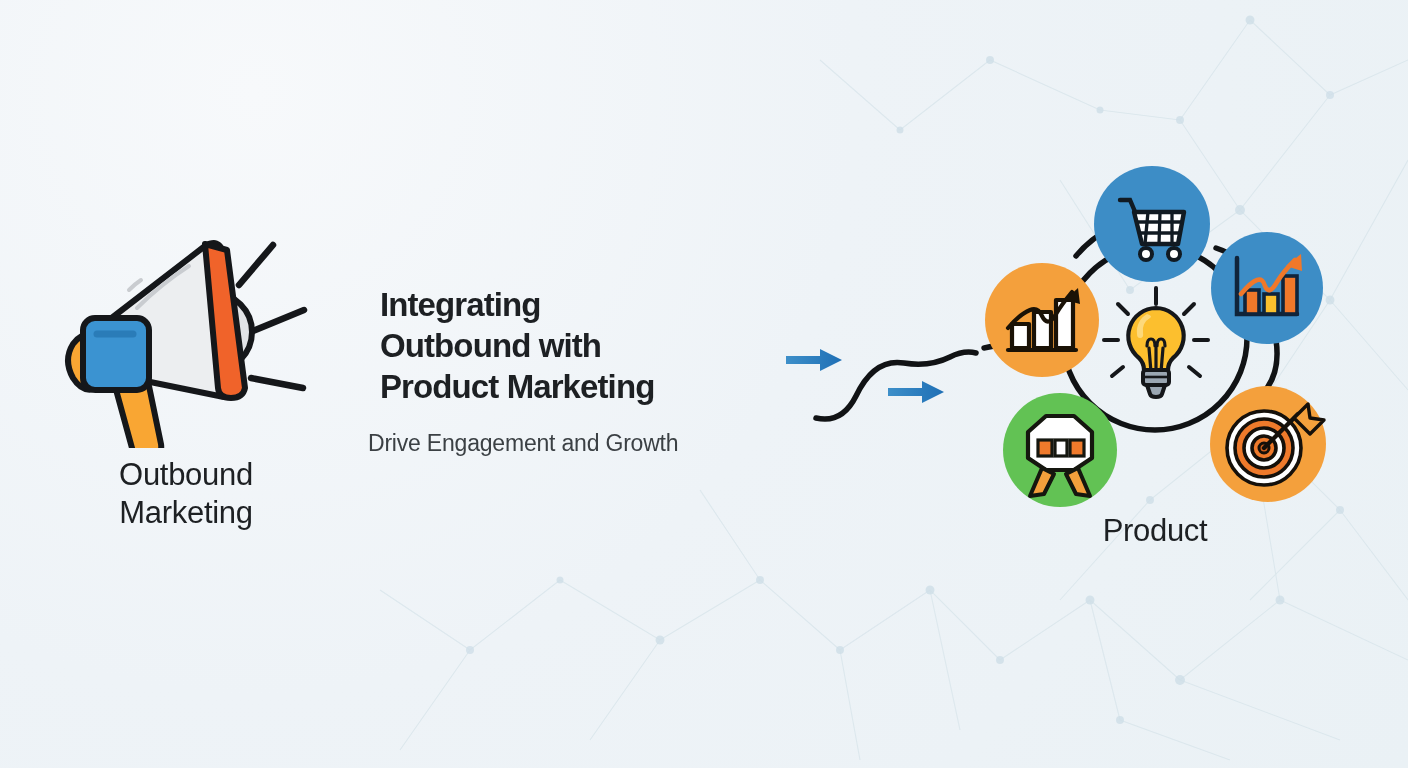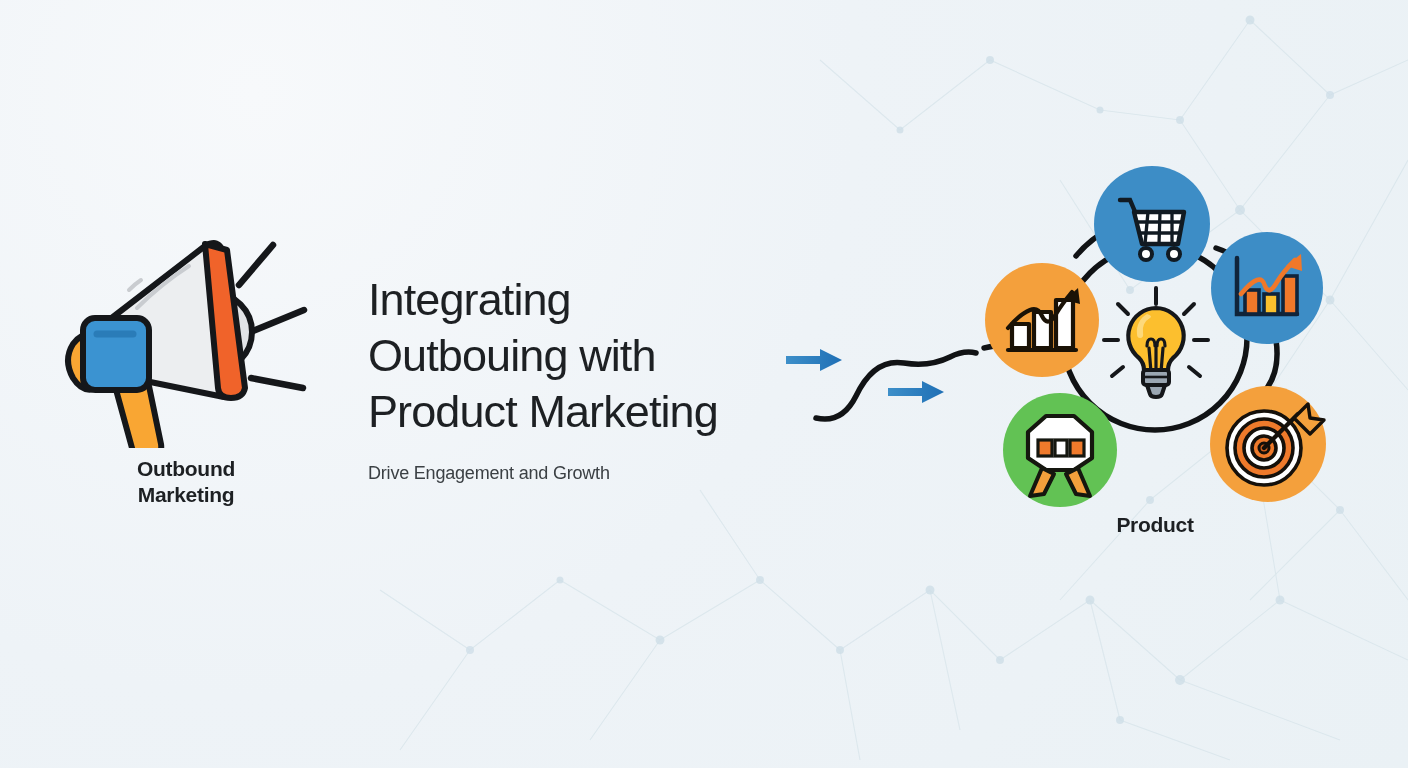--- a/index.html
+++ b/index.html
@@ -36,45 +36,45 @@
     top: 238px;
     width: 300px;
     text-align: center;
   }
   #megaphone-icon {
     display: block;
     margin: 0 auto;
   }
   .block-label {
     margin-top: 8px;
-    font-size: 21px;
-    font-weight: 700;
+    font-size: 31px;
+    font-weight: 400;
     line-height: 1.24;
     color: #1d2023;
     letter-spacing: -0.3px;
   }
 
   
   #center-text {
     position: absolute;
     left: 368px;
     top: 272px;
     width: 452px;
   }
   #headline {
-    font-size: 45px;
-    font-weight: 400;
+    font-size: 33px;
+    font-weight: 700;
     line-height: 1.245;
     color: #1d2023;
     letter-spacing: -0.9px;
-    margin: 0;
+    margin: 12px;
   }
   #subhead {
     margin: 23px 0 0 0;
-    font-size: 18px;
+    font-size: 23px;
     font-weight: 400;
     color: #3b4044;
     letter-spacing: -0.2px;
   }
 
   
   #connector {
     position: absolute;
     left: 780px;
     top: 320px;
@@ -188,21 +188,21 @@
     </svg>
     <div class="block-label">
       <div>Outbound</div>
       <div>Marketing</div>
     </div>
   </div>
 
   <div id="center-text">
     <h1 id="headline">
       <span>Integrating</span><br>
-      <span>Outbouing with</span><br>
+      <span>Outbound with</span><br>
       <span>Product Marketing</span>
     </h1>
     <p id="subhead">Drive Engagement and Growth</p>
   </div>
 
   <svg id="connector" viewBox="0 0 200 110">
     <defs>
       <linearGradient id="arrGrad" x1="0" y1="0" x2="1" y2="0">
         <stop offset="0%" stop-color="#3d8fc9"></stop>
         <stop offset="100%" stop-color="#1f6fb5"></stop>

